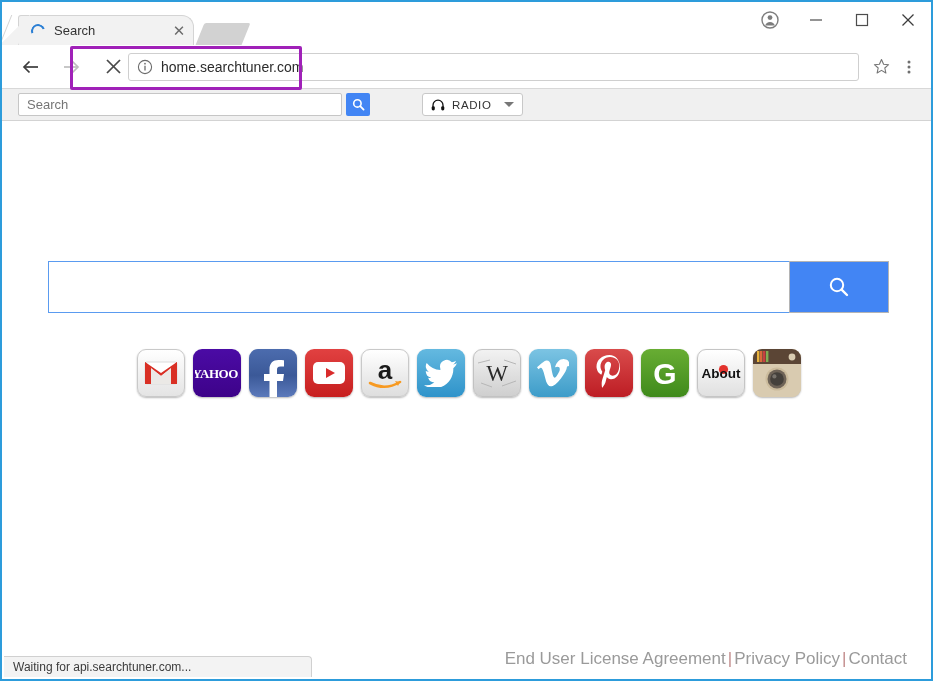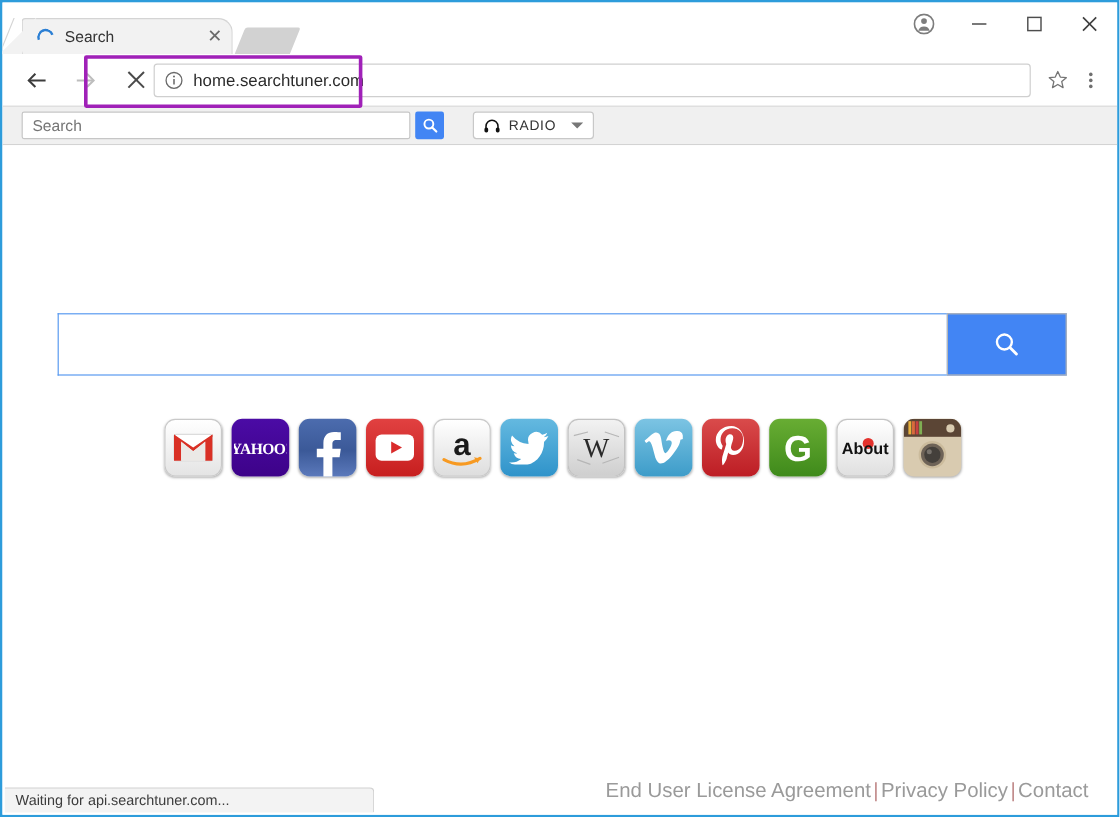--- a/index.html
+++ b/index.html
@@ -193,21 +193,21 @@
     margin-left: 4px;
     background: #4285f4;
     border: none;
     border-radius: 2px;
     display: flex; align-items: center; justify-content: center;
     cursor: pointer;
     color: #ffffff;
   }
   .ext-dd {
     height: 23px;
-    margin-left: 24px;
+    margin-left: 52px;
     background: #ffffff;
     border: 1px solid #c8c8c8;
     border-radius: 3px;
     display: flex;
     align-items: center;
     padding: 0 8px;
     cursor: pointer;
     gap: 7px;
   }
   .ext-dd.popular { margin-left: 22px; }

